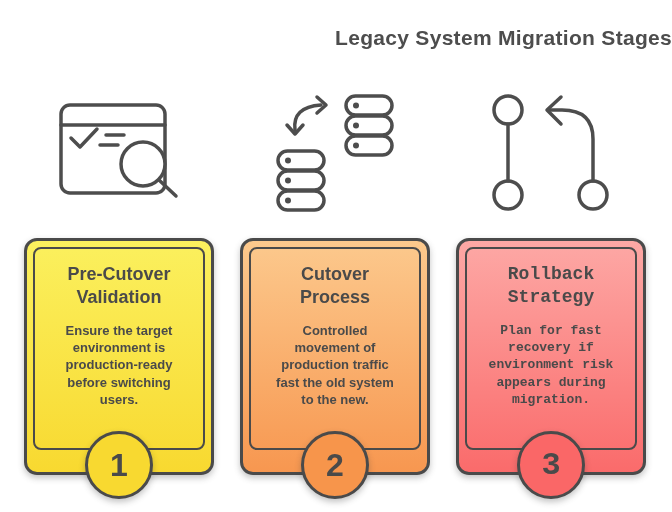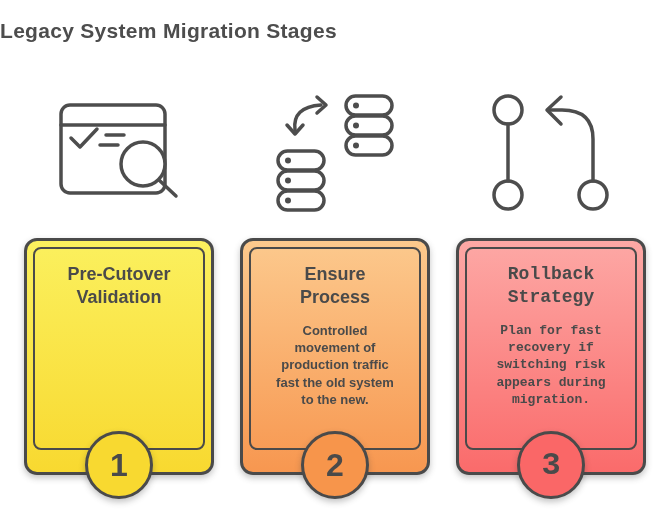--- a/index.html
+++ b/index.html
@@ -6,23 +6,23 @@
   .canvas {
     position: relative;
     width: 672px;
     height: 512px;
     background: #ffffff;
     font-family: "Liberation Sans", sans-serif;
     overflow: hidden;
   }
   .main-title {
     position: absolute;
-    top: 19px; left: 0; right: 0;
+    top: 26px; left: 0; right: 0;
     margin: 0;
-    text-align: left;
+    text-align: right;
     font-size: 21px;
     font-weight: 700;
     letter-spacing: 0.3px;
     color: #4d4d4d;
   }
   .stage { position: absolute; top: 0; width: 190px; height: 512px; }
   .stage-1 { left: 24px; }
   .stage-2 { left: 240px; }
   .stage-3 { left: 456px; font-family: Liberation Mono, monospace; }
 
@@ -111,20 +111,21 @@
         <polyline points="12,37 21,46 38,28"></polyline>
         <line x1="47" y1="34" x2="65" y2="34"></line>
         <line x1="41" y1="44" x2="59" y2="44"></line>
         <circle cx="84" cy="63" r="22" fill="#ffffff"></circle>
         <line x1="100" y1="79" x2="117" y2="95"></line>
       </svg>
     </div>
     <div class="card">
       <div class="card-inner"></div>
       <div class="card-title">Pre-Cutover Validation</div>
+      <div class="card-desc">Ensure the target environment is production-ready before switching users.</div>
       <div class="num-circle">
         <span>1</span>
       </div>
     </div>
   </div>
 
   <div class="stage stage-2">
     <div class="icon-wrap">
       <svg class="icon-svg" width="118" height="120" viewBox="0 0 118 120" fill="none" stroke="#4d4d4d" stroke-width="3.5" stroke-linecap="round" stroke-linejoin="round">
         <rect x="70" y="2" width="46" height="19" rx="9.5"></rect>
@@ -139,21 +140,21 @@
         <circle cx="12" cy="66.5" r="3" fill="#4d4d4d" stroke="none"></circle>
         <circle cx="12" cy="86.5" r="3" fill="#4d4d4d" stroke="none"></circle>
         <circle cx="12" cy="106.5" r="3" fill="#4d4d4d" stroke="none"></circle>
         <path d="M 19 36 Q 16 13 45 11"></path>
         <polyline points="11,31 19,40 27,31"></polyline>
         <polyline points="41,3 50,11 41,19"></polyline>
       </svg>
     </div>
     <div class="card">
       <div class="card-inner"></div>
-      <div class="card-title">Ensure Process</div>
+      <div class="card-title">Cutover Process</div>
       <div class="card-desc">Controlled movement of production traffic fast the old system to the new.</div>
       <div class="num-circle">
         <span>2</span>
       </div>
     </div>
   </div>
 
   <div class="stage stage-3">
     <div class="icon-wrap">
       <svg class="icon-svg" width="118" height="118" viewBox="0 0 118 118" fill="none" stroke="#4d4d4d" stroke-width="3.5" stroke-linecap="round" stroke-linejoin="round">
@@ -161,20 +162,20 @@
         <circle cx="16" cy="101" r="14"></circle>
         <line x1="16" y1="30" x2="16" y2="87"></line>
         <circle cx="101" cy="101" r="14"></circle>
         <path d="M 101 87 L 101 45 Q 101 16 70 16 L 58 16"></path>
         <polyline points="69,3 55,16 69,30"></polyline>
       </svg>
     </div>
     <div class="card">
       <div class="card-inner"></div>
       <div class="card-title">Rollback Strategy</div>
-      <div class="card-desc">Plan for fast recovery if switching risk appears during migration.</div>
+      <div class="card-desc">Plan for fast recovery if environment risk appears during migration.</div>
       <div class="num-circle">
         <span>3</span>
       </div>
     </div>
   </div>
 
 </div>
 
 </body></html>

